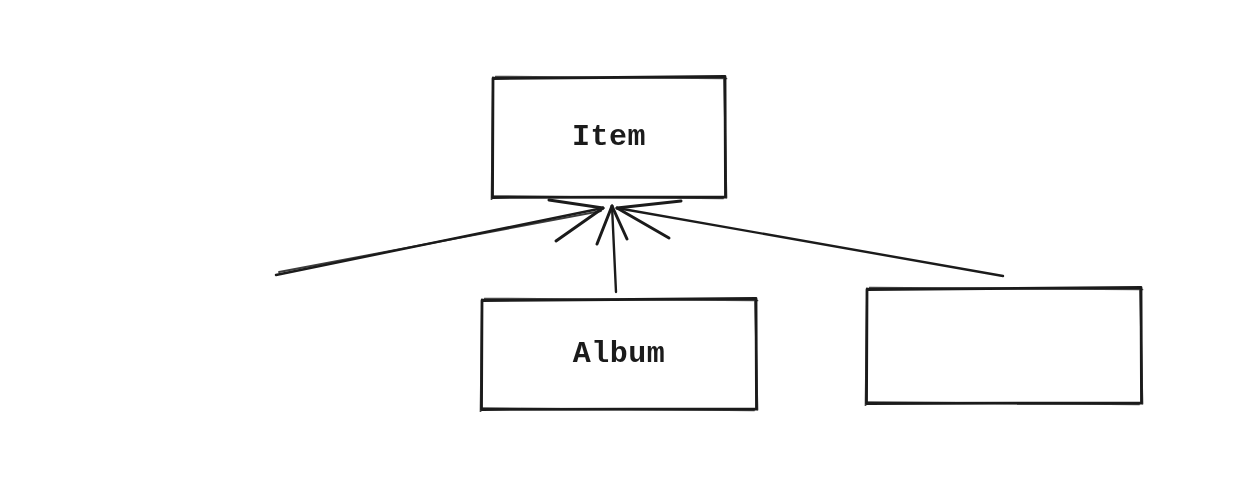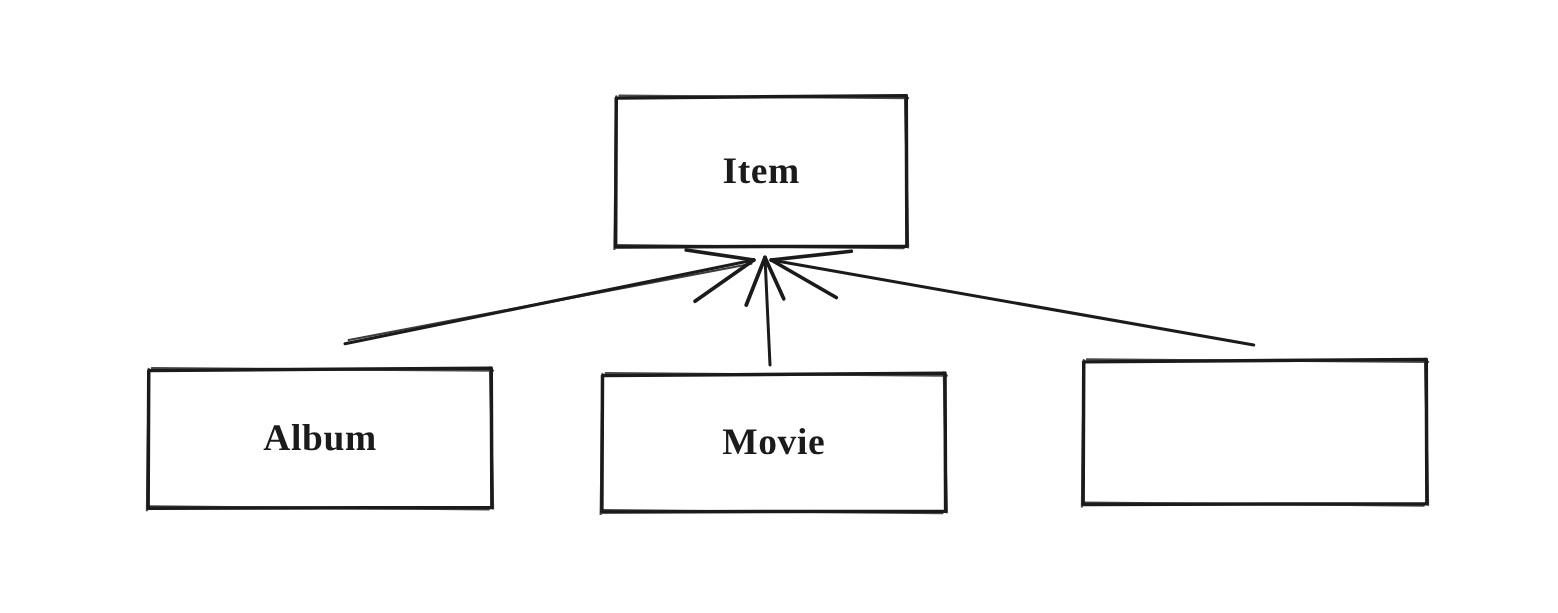--- a/index.html
+++ b/index.html
@@ -6,21 +6,21 @@
     margin: 0;
     padding: 0;
     background: #ffffff;
   }
   .canvas {
     position: relative;
     width: 1246px;
     height: 490px;
     background: #ffffff;
     overflow: hidden;
-    font-family: Liberation Serif, serif;
+    font-family: Liberation Mono, monospace;
   }
   .edges-layer {
     position: absolute;
     left: 0;
     top: 0;
     width: 1246px;
     height: 490px;
   }
   .edges-layer line {
     stroke: #1b1b1b;
@@ -86,34 +86,27 @@
   </svg>
 
   <div class="node" style="left:490px; top:74px; width:238px; height:126px;">
     <svg class="sketch-border" preserveAspectRatio="none" viewBox="0 0 238 126">
       <path class="main" d="M3 4.5 L235 2.5 L235.5 123 L2.5 123.5 Z"></path>
       <path class="over" d="M5.5 2.5 L236.5 4.5 M234 2 L236.5 124 M233 124.5 L3.5 122 M1.5 126 L3 3"></path>
     </svg>
     <span class="node-label">Item</span>
   </div>
 
-  <div class="node" style="left:116px; top:292px; width:280px; height:117px;">
-    <svg class="sketch-border" preserveAspectRatio="none" viewBox="0 0 280 117">
-      <path class="main" d="M3 4.5 L277 2.5 L277.5 114 L2.5 114.5 Z"></path>
-      <path class="over" d="M5.5 2.5 L278.5 4.5 M276 2 L278.5 115 M275 115.5 L3.5 113 M1.5 117 L3 3"></path>
-    </svg>
-    <span class="node-label">Album</span>
-  </div>
 
   <div class="node" style="left:479px; top:296px; width:280px; height:116px;">
     <svg class="sketch-border" preserveAspectRatio="none" viewBox="0 0 280 116">
       <path class="main" d="M3 4.5 L277 2.5 L277.5 113 L2.5 113.5 Z"></path>
       <path class="over" d="M5.5 2.5 L278.5 4.5 M276 2 L278.5 114 M275 114.5 L3.5 112 M1.5 116 L3 3"></path>
     </svg>
-    <span class="node-label">Movie</span>
+    <span class="node-label">Album</span>
   </div>
 
   <div class="node" style="left:864px; top:285px; width:280px; height:121px;">
     <svg class="sketch-border" preserveAspectRatio="none" viewBox="0 0 280 121">
       <path class="main" d="M3 4.5 L277 2.5 L277.5 118 L2.5 118.5 Z"></path>
       <path class="over" d="M5.5 2.5 L278.5 4.5 M276 2 L278.5 119 M275 119.5 L3.5 117 M1.5 121 L3 3"></path>
     </svg>
   </div>
 
 </div>

